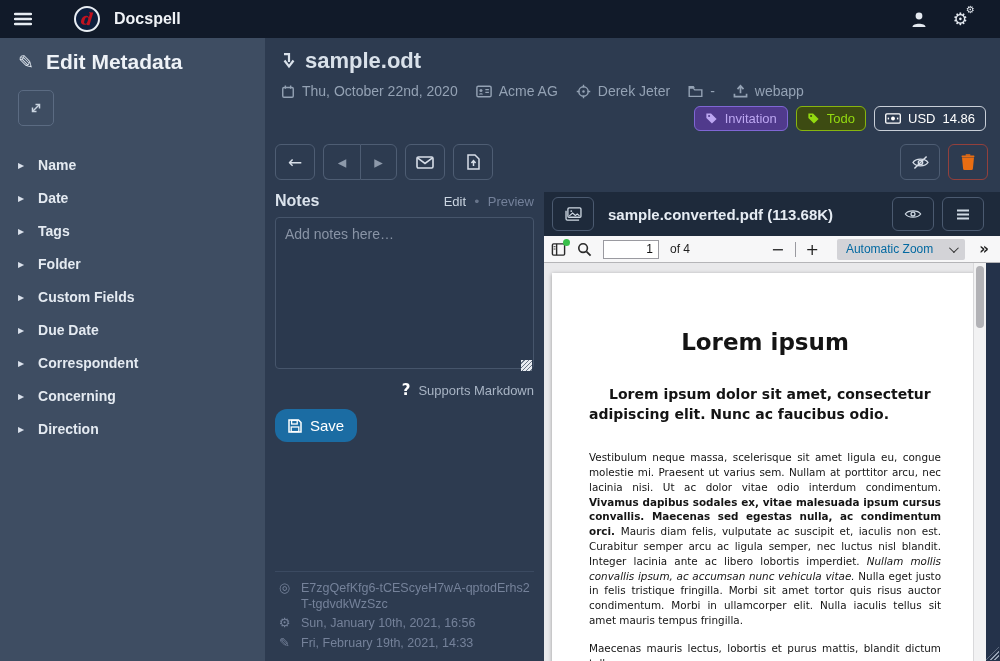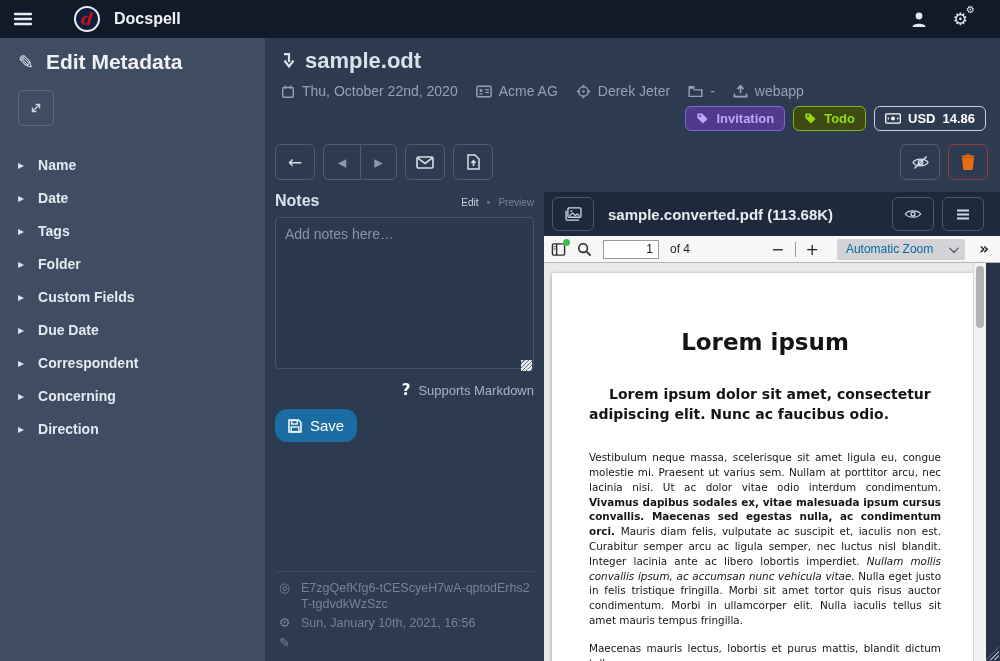--- a/index.html
+++ b/index.html
@@ -30,41 +30,41 @@
   .sb-item .caret { font-size:12px; color:#dbe2ec; }
 
   .main { flex:1; min-width:0; display:flex; flex-direction:column; }
 
   
   .doc-header { padding:10px 12px 0 16px; }
   .doc-title { display:flex; align-items:center; gap:9px; color:#d9e1ea; font-weight:bold; font-size:22px; }
   .doc-meta { margin-top:9px; display:flex; align-items:center; gap:8px; color:#94a2b4; font-size:14px; }
   .meta-item { display:flex; align-items:center; gap:7px; margin-right:10px; }
   .badges { display:flex; justify-content:flex-end; align-items:center; gap:8px; margin-top:7px; padding-right:2px; }
-  .badge { height:25px; border-radius:6px; display:flex; align-items:center; gap:7px; padding:0 10px; font-size:13px; font-weight:bold; cursor:pointer; }
+  .badge { height:25px; border-radius:6px; display:flex; align-items:center; gap:7px; padding:0 10px; font-size:13px; font-weight:normal; cursor:pointer; }
   .badge-purple { background:#503a8c; border:1px solid #7f66d4; color:#bda7f2; }
   .badge-green { background:#3d4b12; border:1px solid #87b50e; color:#93da10; }
   .badge-usd { background:transparent; border:1px solid #c9cfd8; color:#ffffff; }
 
   
   .toolbar { display:flex; align-items:center; gap:8px; padding:13px 12px 0 10px; }
   .tbtn { height:36px; min-width:40px; border:1px solid #4e5d73; border-radius:6px; background:transparent; color:#d7dee8; display:flex; align-items:center; justify-content:center; font-size:17px; cursor:pointer; }
   .tgroup { display:flex; }
   .tgroup .tbtn { border-radius:0; min-width:37px; color:#8d99aa; }
   .tgroup .tbtn:first-child { border-radius:6px 0 0 6px; border-right:none; }
   .tgroup .tbtn:last-child { border-radius:0 6px 6px 0; }
   .tb-right { margin-left:auto; display:flex; gap:8px; }
   .trash-btn { border-color:#93403c; }
 
   
   .content { flex:1; min-height:0; display:flex; margin-top:12px; }
   .notes-col { width:279px; flex-shrink:0; padding:0 10px 0 10px; display:flex; flex-direction:column; }
   .notes-head { display:flex; align-items:baseline; }
   .notes-head h3 { color:#dbe3ec; font-size:16px; }
-  .notes-links { margin-left:auto; font-size:10px; display:flex; gap:7px; }
+  .notes-links { margin-left:auto; font-size:13px; display:flex; gap:7px; }
   .link-edit { color:#cbd5e1; cursor:pointer; }
   .link-sep { color:#67748a; }
   .link-preview { color:#74819a; cursor:pointer; }
   .ta-wrap { position:relative; margin-top:7px; }
   .ta-wrap textarea { width:100%; height:152px; background:#2b394e; border:1px solid #46556b; border-radius:4px; color:#cbd5e0; padding:8px 9px; font-size:14px; font-family:"Liberation Sans",sans-serif; resize:none; }
   .ta-wrap textarea::placeholder { color:#8994a6; }
   .grip { position:absolute; right:2px; bottom:2px; width:11px; height:11px; background:repeating-linear-gradient(135deg,#e8ecf1 0 2px,#6b7787 2px 3px); cursor:nwse-resize; }
   .md-hint { margin-top:8px; display:flex; justify-content:flex-end; align-items:center; gap:8px; font-size:13px; color:#a8b4c4; }
   .md-hint .q { color:#ffffff; font-weight:bold; font-size:15px; cursor:pointer; }
   .save-btn { margin-top:10px; width:82px; height:33px; background:#1b6ca3; border:none; border-radius:12px; color:#fff; font-size:15px; display:flex; align-items:center; justify-content:center; gap:8px; cursor:pointer; font-family:"Liberation Sans",sans-serif; }
@@ -347,20 +347,21 @@
           <div class="info-row">
             <span class="ic uni">◎</span>
             <span class="info-id">E7zgQefKfg6-tCEScyeH7wA-qptodErhs2T-tgdvdkWzSzc</span>
           </div>
           <div class="info-row">
             <span class="ic uni">⚙</span>
             <span>Sun, January 10th, 2021, 16:56</span>
           </div>
           <div class="info-row">
             <span class="ic uni">✎</span>
+            <span>Fri, February 19th, 2021, 14:33</span>
           </div>
         </div>
       </div>
 
       <div class="attach">
         <div class="attach-header">
           <button class="ah-btn">
             <span>
                 <svg width="17" height="14" viewBox="0 0 18 15">
                   <rect x="3" y="1" width="14" height="10" rx="1.2" fill="none" stroke="currentColor" stroke-width="1.4"></rect>

